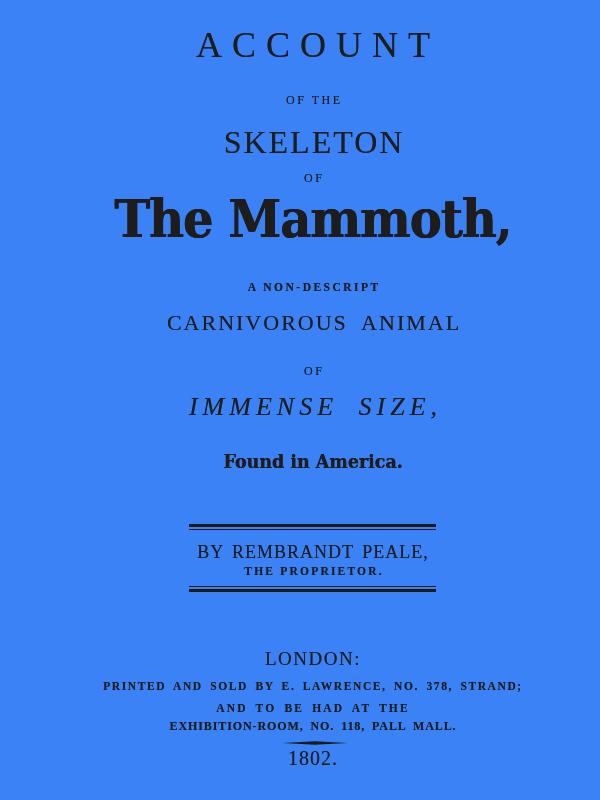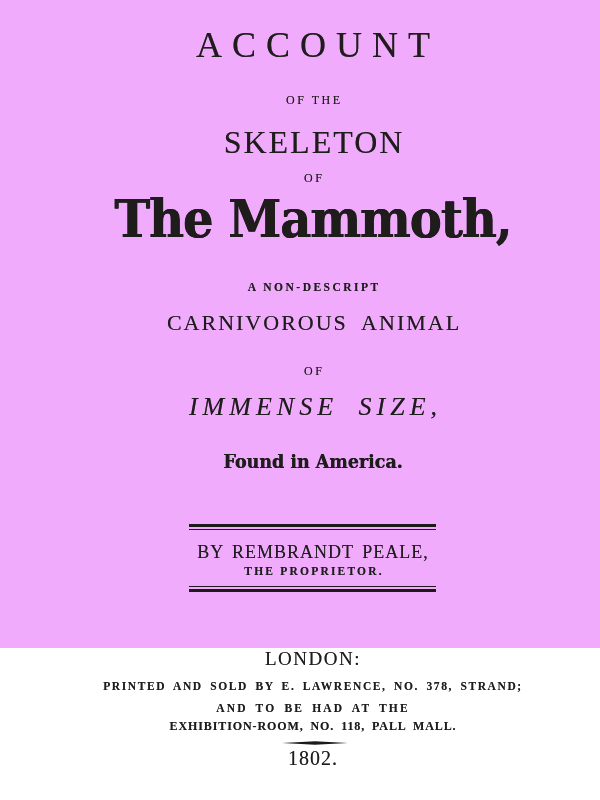--- a/index.html
+++ b/index.html
@@ -9,22 +9,22 @@
   body {
     width: 600px;
     height: 800px;
     background: #ffffff;
     overflow: hidden;
     font-family: "Liberation Serif", "DejaVu Serif", serif;
   }
   .page {
     position: relative;
     width: 600px;
-    height: 648px;
-    background: #f0abfc;
+    height: 800px;
+    background: #3b82f6;
   }
   
   .sheet {
     position: absolute;
     inset: 0;
     transform: translateX(13px);
     color: #1e1d1b;
   }
   .line {
     position: absolute;

